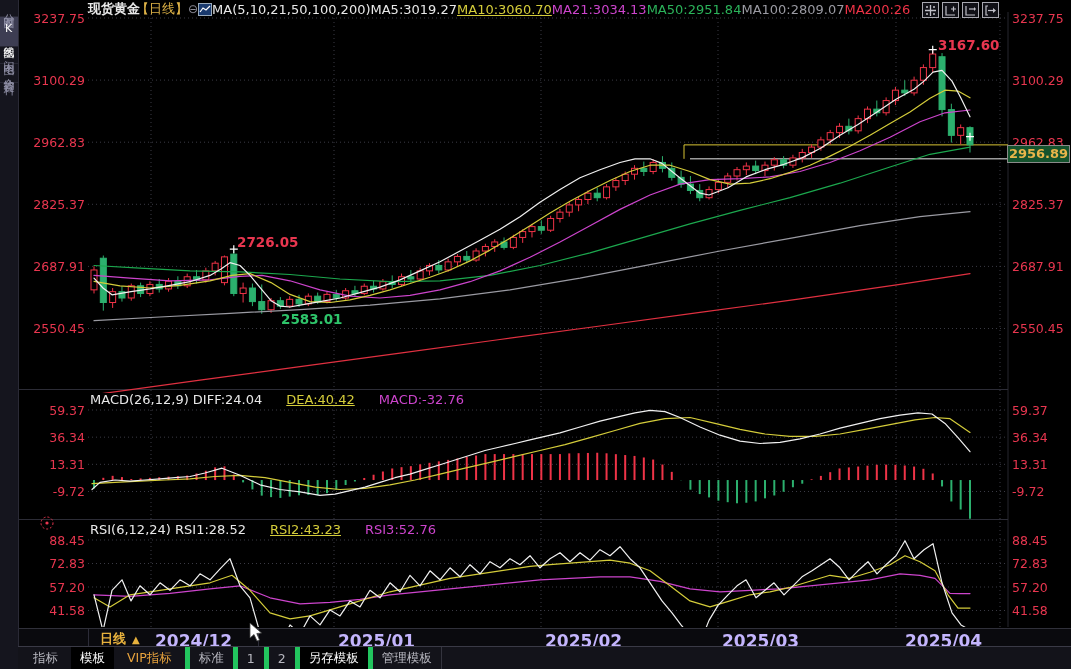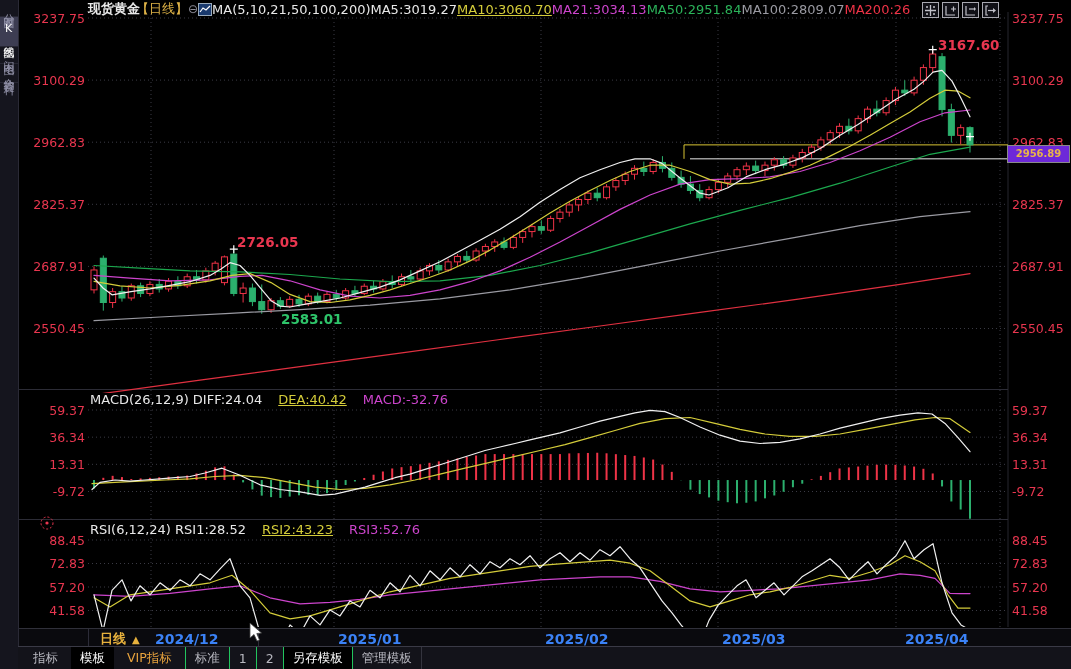--- a/index.html
+++ b/index.html
@@ -16,39 +16,39 @@
   .hdr{position:absolute;left:88px;top:1px;height:16px;display:flex;align-items:center;
        font-size:13px;white-space:nowrap;z-index:5;}
   .t-white{color:#e8e8e8;} .t-yellow{color:#d4cc3a;text-decoration:underline;} .t-gold{color:#dfb347;}
   .t-mag{color:#cc44cc;} .t-green{color:#2bb35a;} .t-gray{color:#9a9aa2;} .t-red{color:#ef3347;}
   .collapse-glyph{color:#8d8d99;font-size:12px;}
   .mini-chart-icon{display:inline-block;width:14px;height:13px;}
   .hdr-tools{position:absolute;left:922px;top:2px;display:flex;gap:3px;z-index:5;}
   .tool{width:15px;height:14px;border:1px solid #a8a8b0;display:flex;align-items:center;
         justify-content:center;background:#101016;}
   
-  .p-hdr{position:absolute;left:90px;display:flex;gap:16px;font-size:13px;z-index:4;white-space:nowrap;}
+  .p-hdr{position:absolute;left:90px;display:flex;gap:24px;font-size:13px;z-index:4;white-space:nowrap;}
   
   .price-box{position:absolute;left:1007px;top:145px;width:61px;height:16px;border:1px solid #8a8a8a;
-             background:#6d28d9;color:#e8b54a;font-size:10px;font-weight:bold;text-align:center;
+             background:#14532d;color:#e8b54a;font-size:13px;font-weight:bold;text-align:center;
              line-height:16px;z-index:5;}
   
   .date-row{position:absolute;left:18px;top:628px;width:1053px;height:18px;background:#0a0a0e;
             border-top:1px solid #30303a;border-bottom:1px solid #30303a;z-index:5;}
   .period{position:absolute;left:82px;top:1px;color:#e8b23d;font-size:13px;font-weight:bold;}
   .period-arrow{font-size:10px;margin-left:6px;}
   .dcell{position:absolute;top:0;bottom:0;width:1px;background:#2c2c38;}
-  .dlabel{position:absolute;top:2px;color:#3b82f6;font-size:14px;font-weight:600;}
+  .dlabel{position:absolute;top:2px;color:#c4b5fd;font-size:17px;font-weight:600;}
   
   .tabbar{position:absolute;left:18px;top:646px;width:1053px;height:23px;background:#13131a;
           border-top:1px solid #3a3a46;display:flex;align-items:stretch;z-index:6;font-size:12.5px;}
   .btab{color:#b8b8c0;padding:3px 9px;display:flex;align-items:center;cursor:default;}
   .btab.sel{background:#000000;color:#fff;}
   .btab.vip{color:#e8a33d;}
-  .btab.brd{border-left:1px solid #22c55e;}
+  .btab.brd{border-left:5px solid #22c55e;}
   .btab.brd-r{border-right:1px solid #34343e;}
   .gap1{width:6px;} .gap2{width:4px;}
   
   .watermark{position:absolute;left:930px;top:612px;font-size:41px;color:#b6bac2;opacity:.88;
              letter-spacing:1px;z-index:7;pointer-events:none;font-family:"Liberation Sans",sans-serif;}
   
   svg.chart{position:absolute;left:0;top:0;z-index:2;}
   .cursor{position:absolute;left:249px;top:622px;z-index:9;}
 </style>
 </head>

